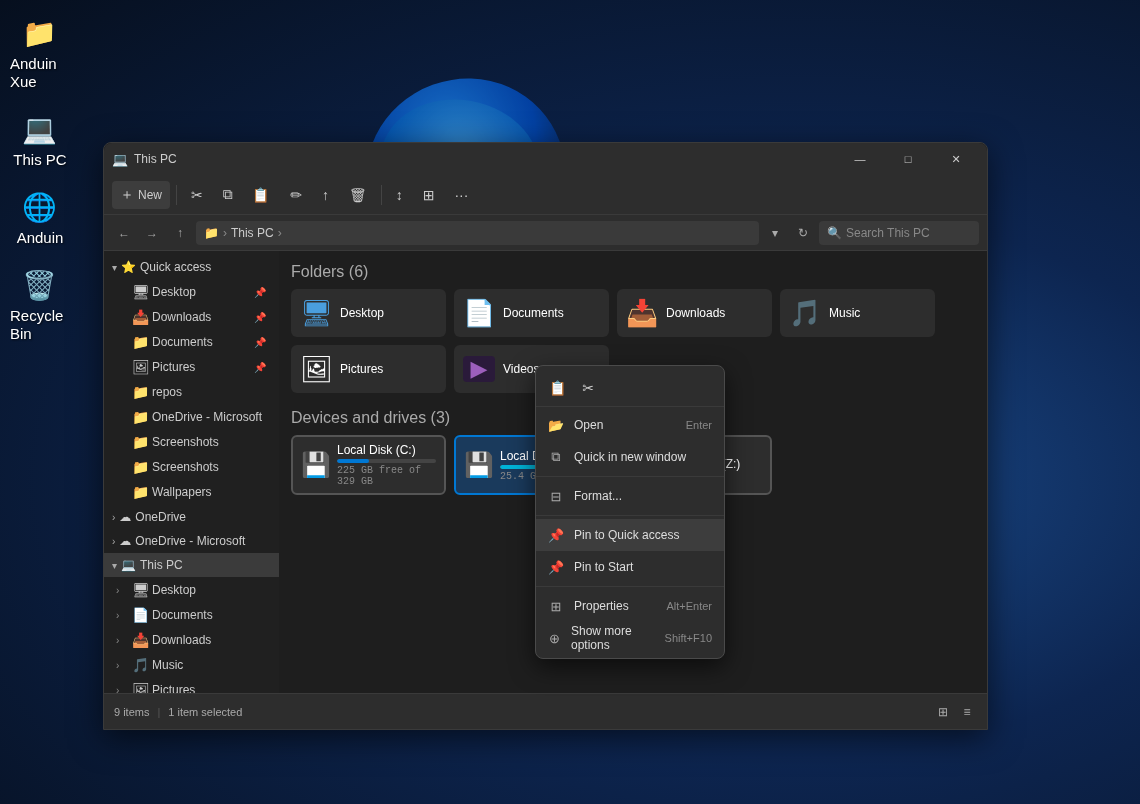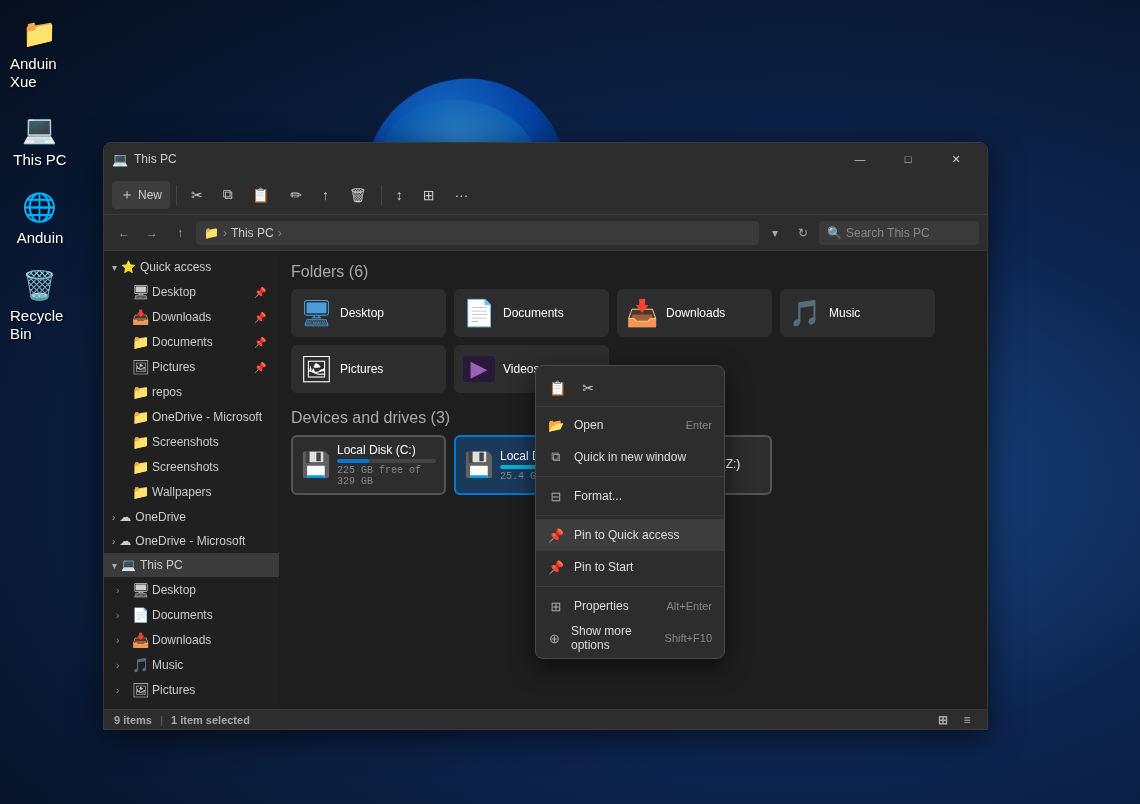--- a/index.html
+++ b/index.html
@@ -356,31 +356,30 @@
     .drive-progress-fill {
       height: 100%;
       border-radius: 2px;
     }
     .drive-progress-fill.blue { background: #0078d4; }
     .drive-progress-fill.cyan { background: #00b4d8; }
     .drive-sub { font-size: 10px; color: #888; margin-top: 2px; font-family: Liberation Mono, monospace; }
 
     
     .status-bar {
-      height: 20px;
+      height: 36px;
       background: #2d2d2d;
       display: flex;
       align-items: center;
       padding: 0 10px;
       font-size: 11px;
       color: #aaa;
       border-top: 1px solid #3a3a3a;
       gap: 8px;
       flex-shrink: 0;
-      font-weight: bold;
     }
     .status-bar .sep { color: #555; }
     .status-right {
       margin-left: auto;
       display: flex;
       gap: 4px;
     }
     .view-btn {
       width: 20px;
       height: 20px;

